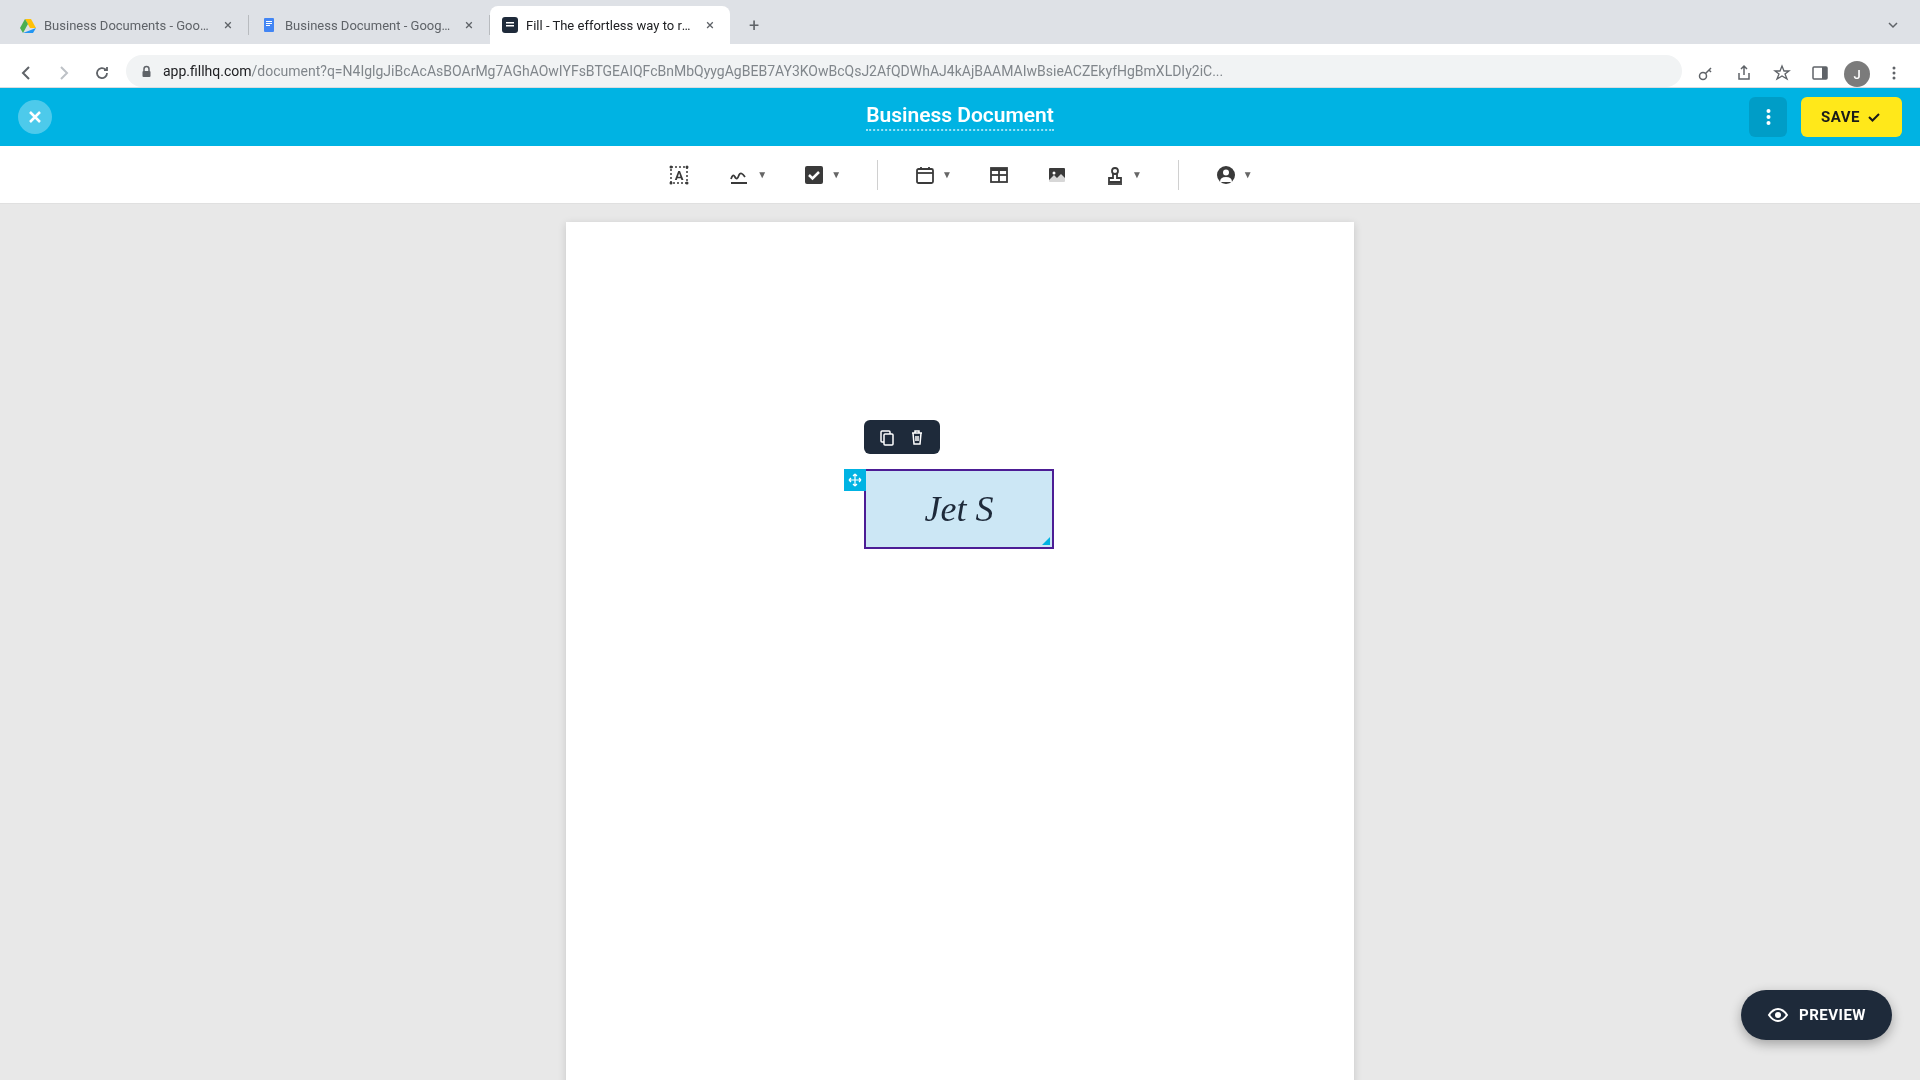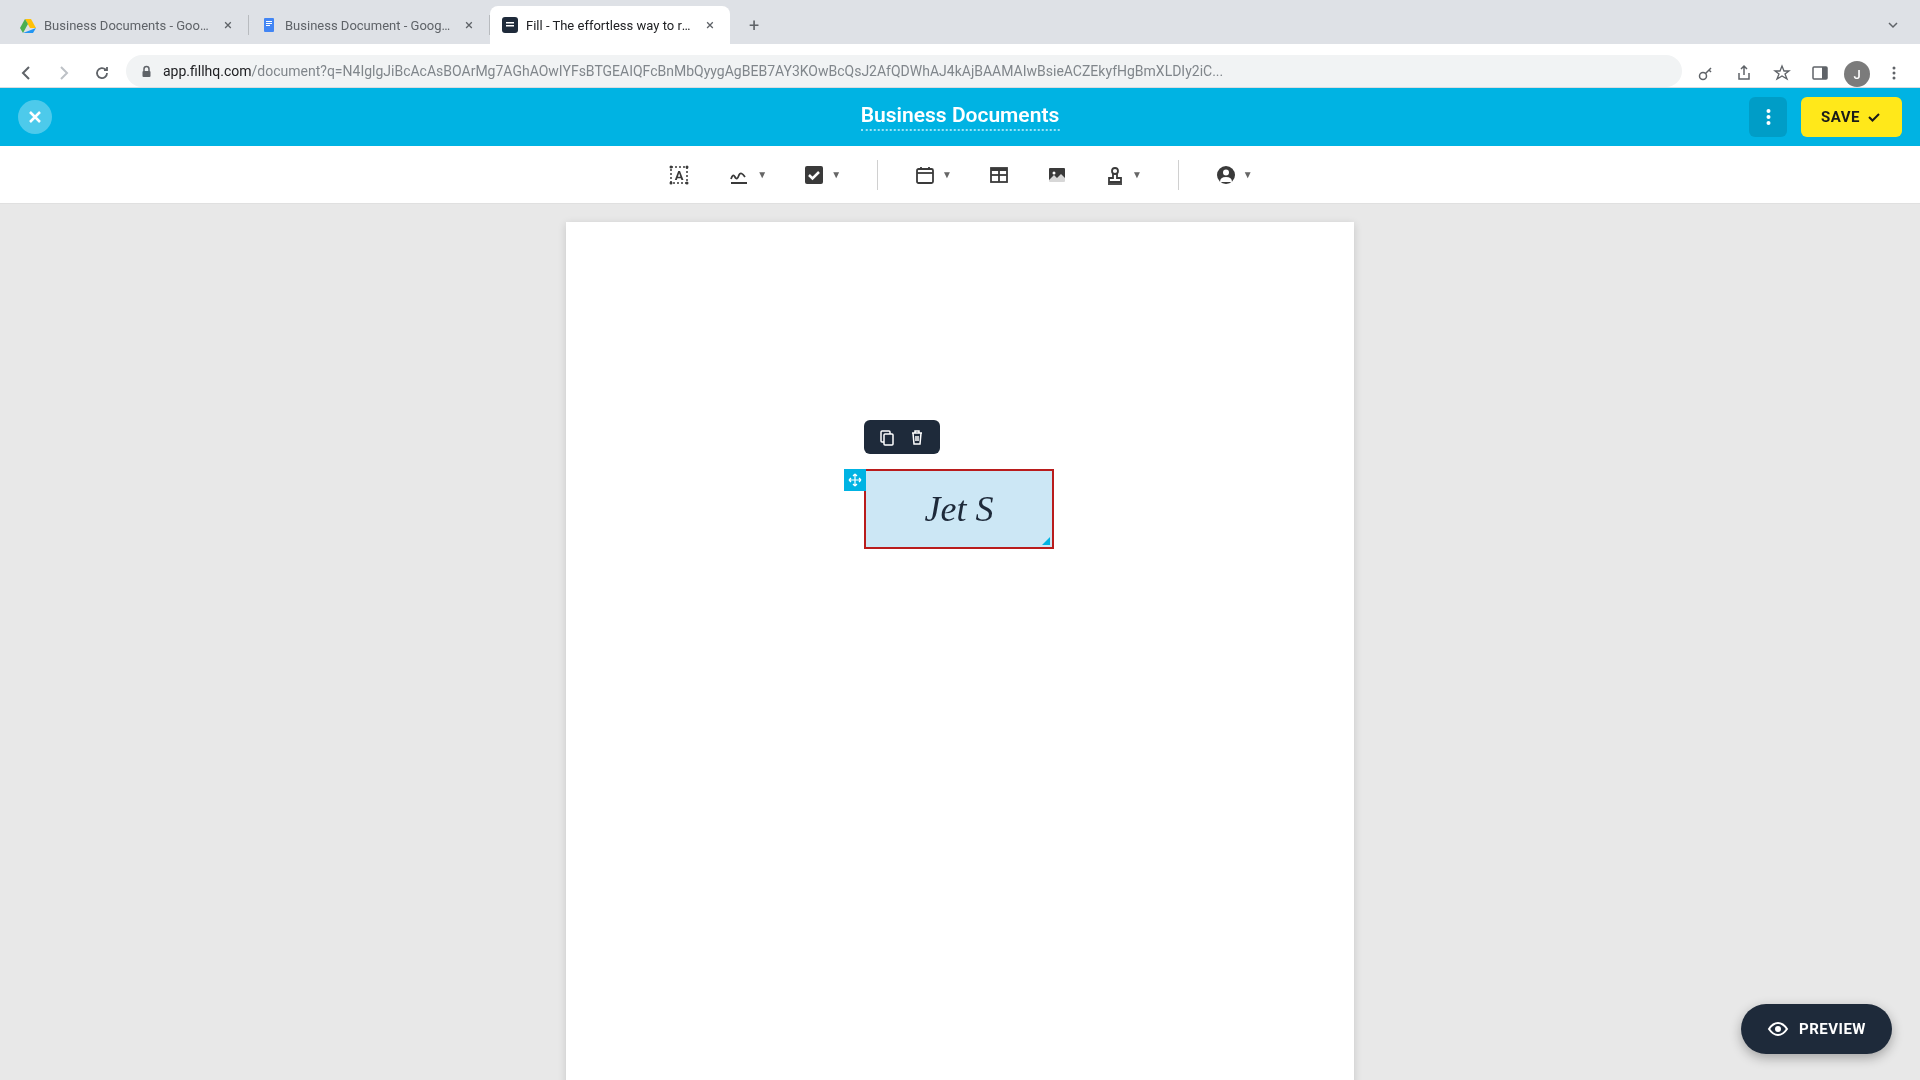--- a/index.html
+++ b/index.html
@@ -42,27 +42,27 @@
 .tool-divider { width: 1px; height: 30px; background: #d0d0d0; margin: 0 6px; }
 .caret { font-size: 10px; color: #666; margin-left: 2px; }
 
 
 .canvas-area { background: #e8e8e8; height: calc(1080px - 44px - 44px - 58px - 58px); display: flex; justify-content: center; padding-top: 18px; overflow: auto; }
 .page { background: #fff; width: 788px; height: 900px; box-shadow: 0 2px 8px rgba(0,0,0,0.15); position: relative; }
 
 
 .sig-toolbar { position: absolute; background: #1e2a3a; border-radius: 6px; display: flex; gap: 12px; padding: 8px 14px; top: 198px; left: 298px; }
 .sig-tool-btn { cursor: pointer; display: flex; align-items: center; }
-.sig-box { position: absolute; top: 247px; left: 298px; width: 190px; height: 80px; background: #cce7f5; border: 2px solid #b91c1c; display: flex; align-items: center; justify-content: center; }
+.sig-box { position: absolute; top: 247px; left: 298px; width: 190px; height: 80px; background: #cce7f5; border: 2px solid #4c1d95; display: flex; align-items: center; justify-content: center; }
 .move-handle { position: absolute; left: -22px; top: -2px; width: 22px; height: 22px; background: #00b3e3; display: flex; align-items: center; justify-content: center; cursor: move; }
 .resize-handle { position: absolute; right: 2px; bottom: 2px; width: 0; height: 0; border-left: 8px solid transparent; border-bottom: 8px solid #00b3e3; cursor: nwse-resize; }
 .sig-text { font-family: 'Brush Script MT', cursive; font-size: 36px; font-style: italic; color: #1e2a3a; font-weight: 500; }
 
 
-.preview-btn { position: fixed; right: 28px; bottom: 26px; background: #1e2a3a; color: #fff; border-radius: 28px; padding: 14px 26px; display: flex; align-items: center; gap: 10px; font-weight: 700; font-size: 15px; cursor: pointer; letter-spacing: 0.5px; box-shadow: 0 4px 12px rgba(0,0,0,0.3); }
+.preview-btn { position: fixed; right: 28px; bottom: 40px; background: #1e2a3a; color: #fff; border-radius: 28px; padding: 14px 26px; display: flex; align-items: center; gap: 10px; font-weight: 700; font-size: 15px; cursor: pointer; letter-spacing: 0.5px; box-shadow: 0 4px 12px rgba(0,0,0,0.3); }
 
 svg { display: block; }
 </style>
 </head>
 <body>
 
 <div class="browser-chrome">
   <div class="tab-bar">
     <div class="tab">
       <span class="tab-favicon">
@@ -169,21 +169,21 @@
     </div>
   </div>
 </div>
 
 <div class="app-header">
   <div class="close-circle">
     <svg width="18" height="18" viewBox="0 0 18 18">
         <path d="M4 4 L14 14 M14 4 L4 14" stroke="#fff" stroke-width="2.5"></path>
       </svg>
   </div>
-  <div class="doc-title">Business Documents</div>
+  <div class="doc-title">Business Document</div>
   <div class="header-right">
     <div class="more-btn">
       <svg width="5" height="18" viewBox="0 0 5 18">
           <circle cx="2.5" cy="3" r="2" fill="#fff"></circle>
           <circle cx="2.5" cy="9" r="2" fill="#fff"></circle>
           <circle cx="2.5" cy="15" r="2" fill="#fff"></circle>
         </svg>
     </div>
     <div class="save-btn">
       <span>SAVE</span>

